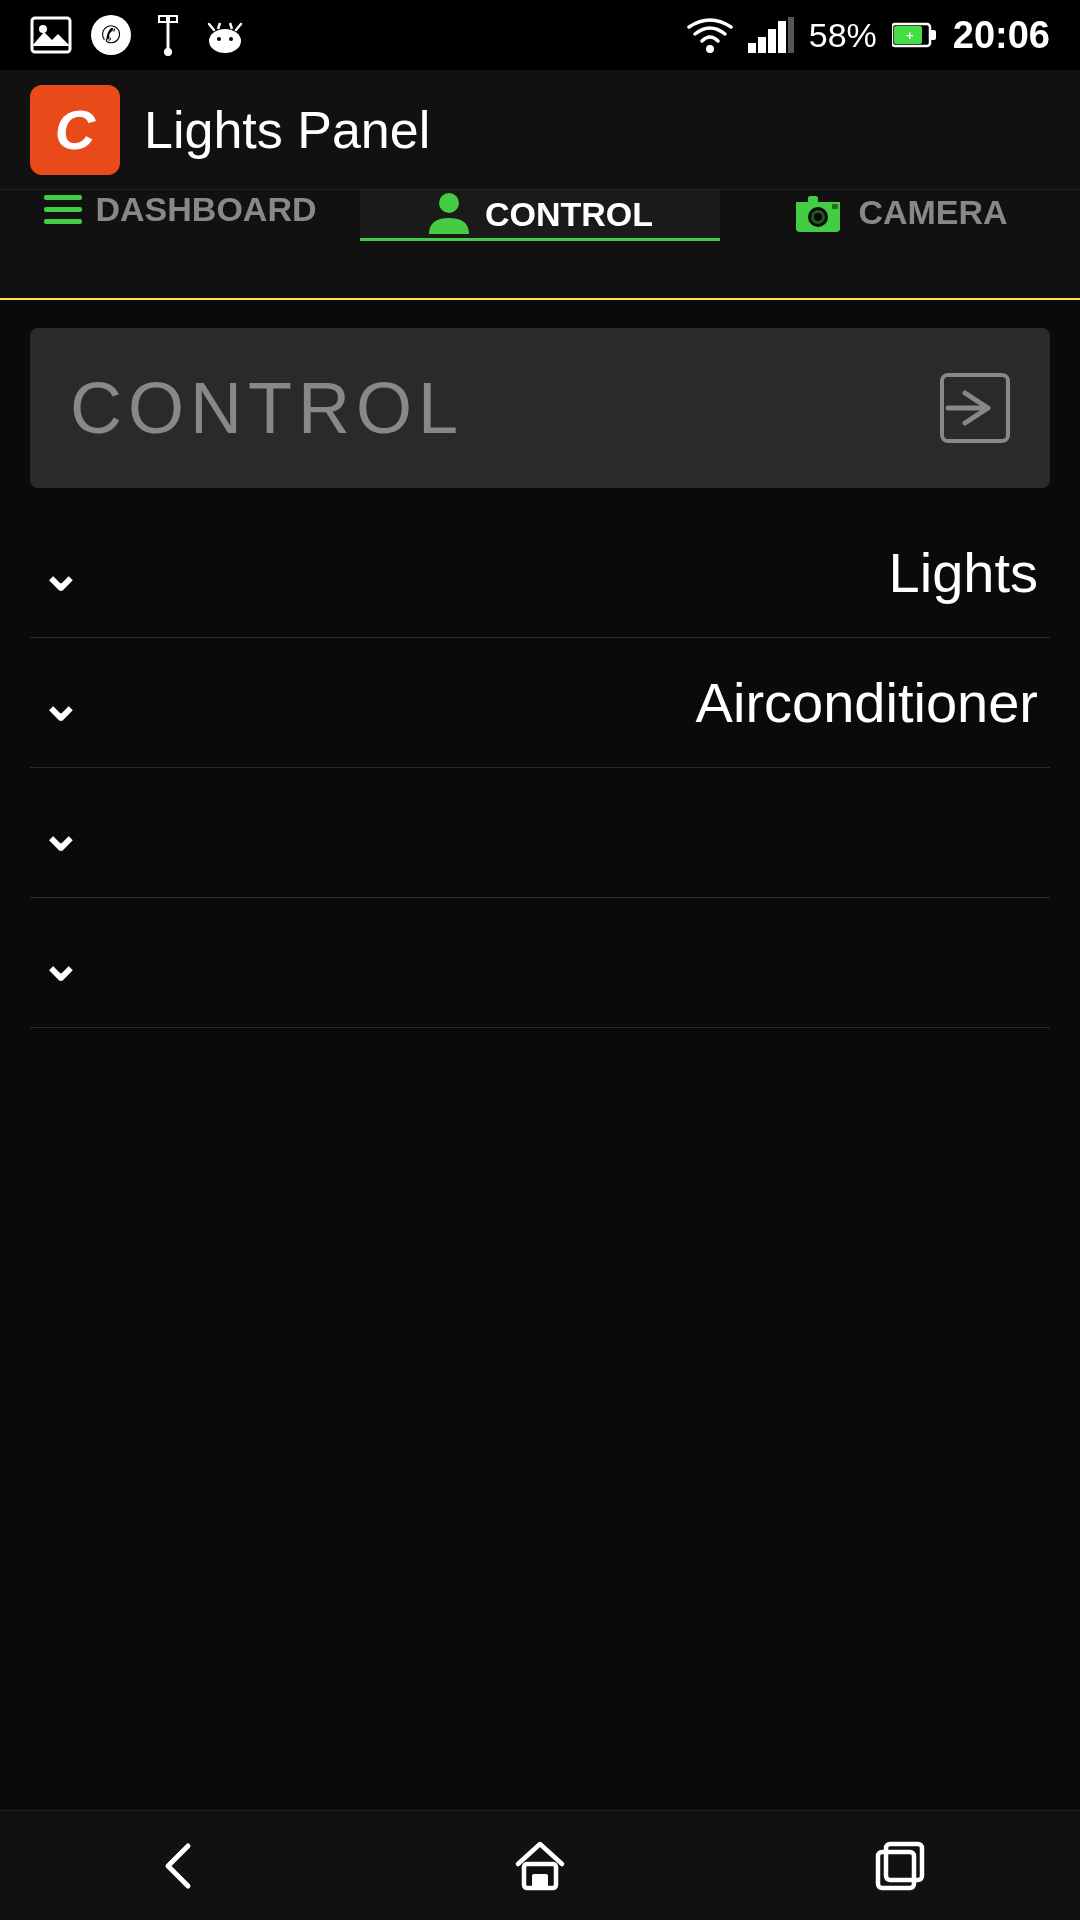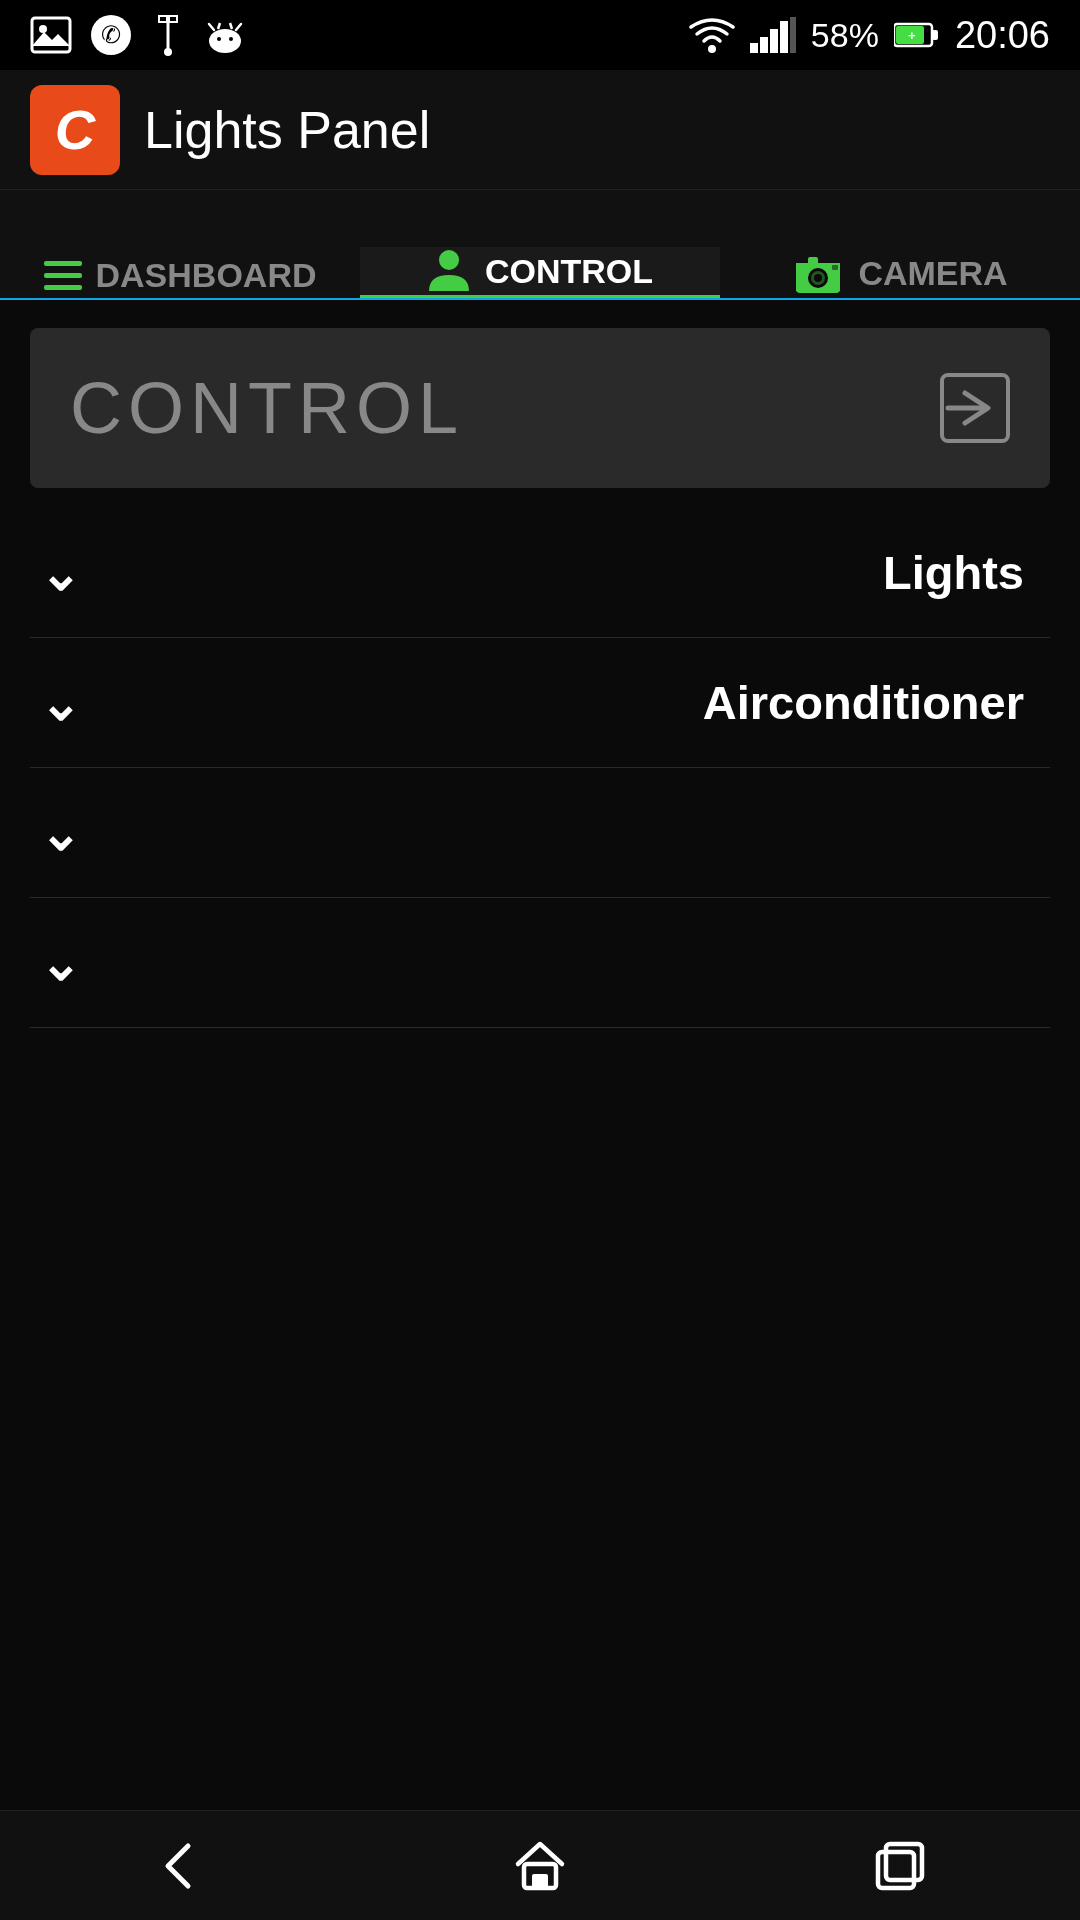--- a/index.html
+++ b/index.html
@@ -66,22 +66,22 @@
       color: #fff;
       font-weight: 300;
     }
 
     
     .nav-tabs {
       width: 100%;
       height: 110px;
       background: #111;
       display: flex;
-      align-items: flex-end;
-      border-bottom: 2px solid #0ea5e9;
+      align-items: flex-start;
+      border-bottom: 2px solid #fde047;
     }
     .nav-tab {
       flex: 1;
       display: flex;
       align-items: center;
       justify-content: center;
       gap: 14px;
       font-size: 34px;
       font-weight: bold;
       color: #888;
@@ -132,24 +132,24 @@
       border-bottom: 1px solid #2a2a2a;
       cursor: pointer;
     }
     .list-item-chevron {
       font-size: 50px;
       color: #fff;
       font-weight: bold;
       margin-left: 10px;
     }
     .list-item-label {
-      font-size: 47px;
-      color: #fff;
-      font-weight: 700;
-      margin-right: 26px;
+      font-size: 56px;
+      color: #fff;
+      font-weight: 400;
+      margin-right: 12px;
     }
 
     
     .bottom-nav {
       position: absolute;
       bottom: 0;
       left: 0;
       width: 100%;
       height: 110px;
       background: #111;
@@ -233,21 +233,21 @@
       <rect x="40" y="0" width="6" height="36" fill="#555"></rect>
     </svg>
     <span style="font-size:34px;">58%</span>
 
     <svg width="46" height="30" viewBox="0 0 46 30">
       <rect x="0" y="4" width="38" height="22" rx="3" fill="none" stroke="white" stroke-width="2.5"></rect>
       <rect x="2" y="6" width="28" height="18" rx="2" fill="#44dd44"></rect>
       <rect x="38" y="10" width="6" height="10" rx="2" fill="white"></rect>
       <text x="14" y="20" fill="white" font-size="13" font-weight="bold">+</text>
     </svg>
-    <span style="font-size:38px;font-weight:normal;">20:06</span>
+    <span style="font-size:38px;font-weight:bold;">20:06</span>
   </div>
 </div>
 
 <div class="app-bar">
   <div class="app-logo">
     <span>C</span>
   </div>
   <span class="app-title">Lights Panel</span>
 </div>
 

